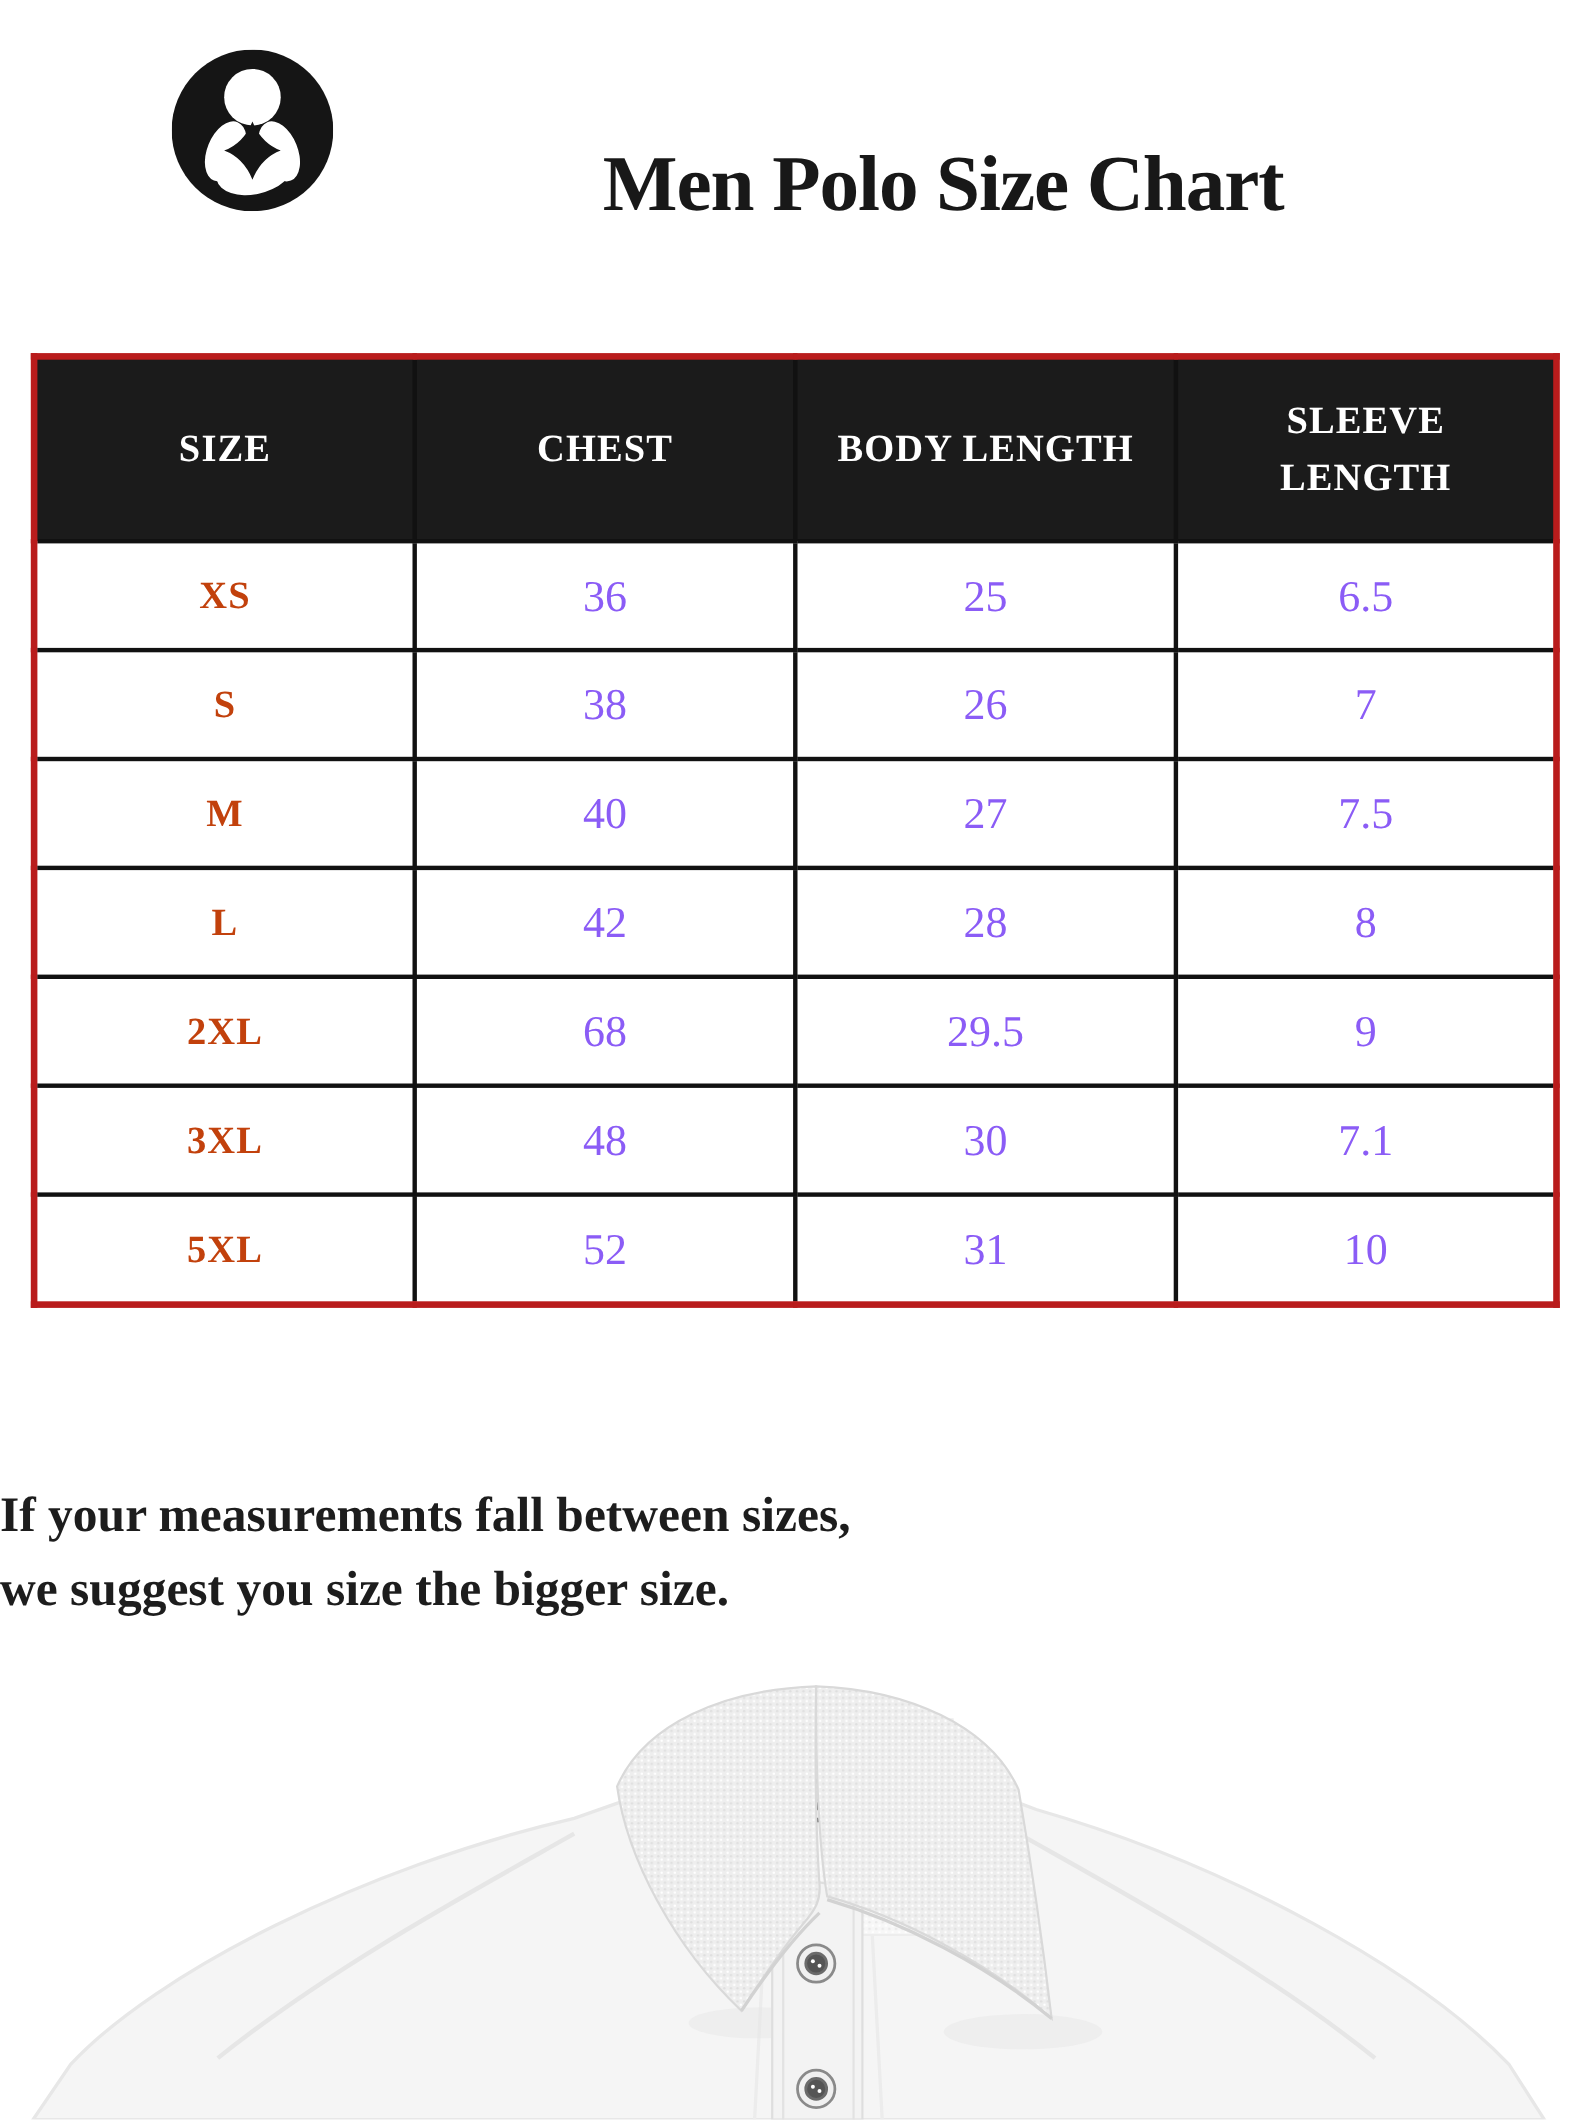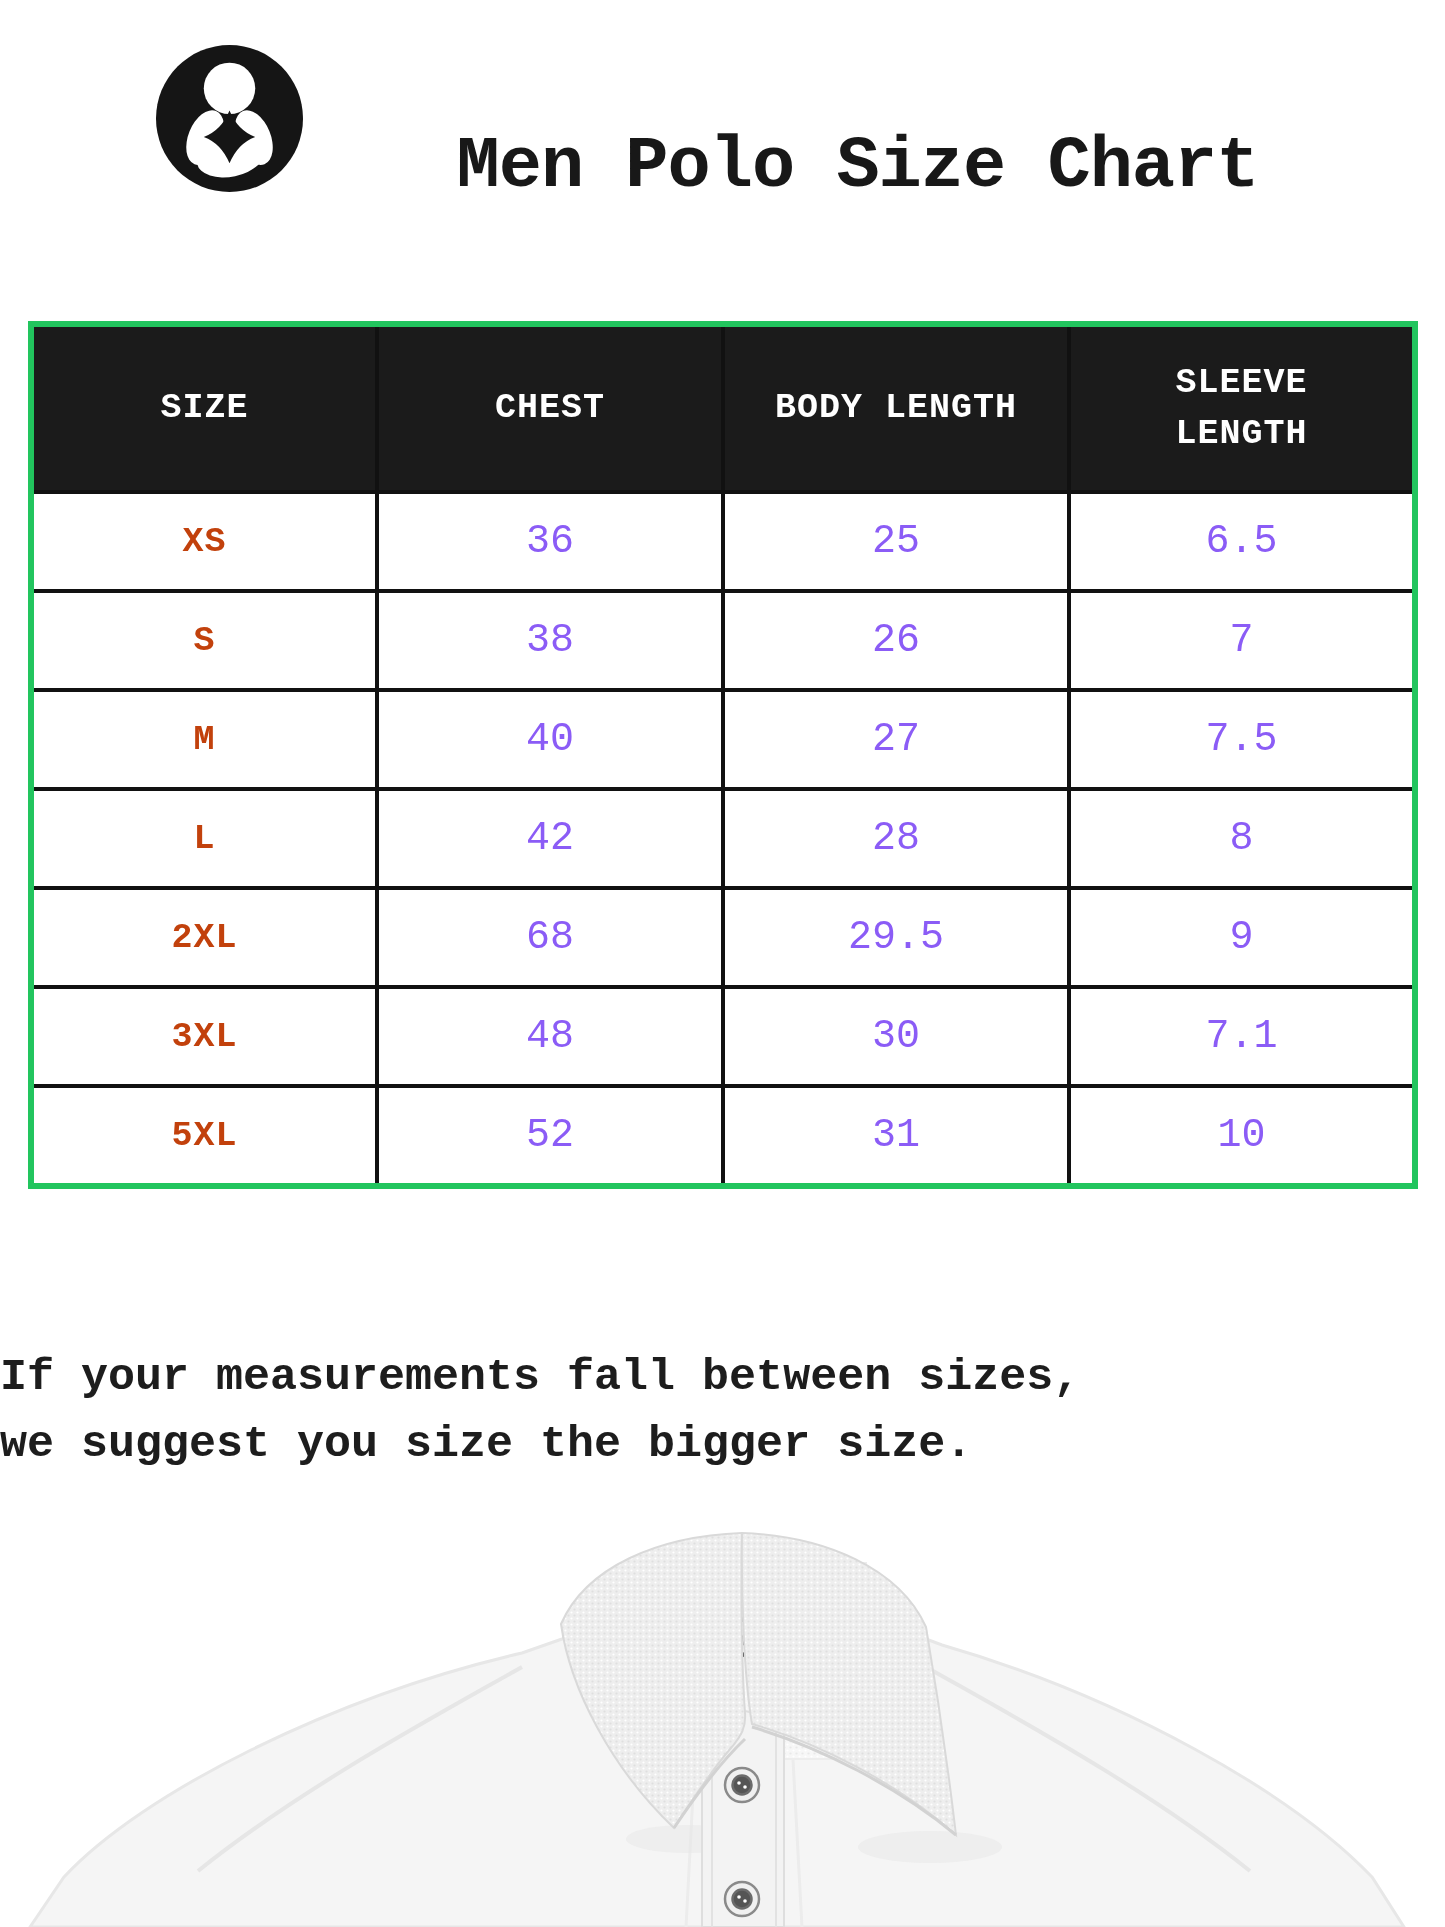--- a/index.html
+++ b/index.html
@@ -2,21 +2,21 @@
 <html><head>
 <meta charset="utf-8">
 <style>
   html, body { margin: 0; padding: 0; background: #ffffff; }
   .page {
     position: relative;
     width: 1445px;
     height: 1927px;
     background: #ffffff;
     overflow: hidden;
-    font-family: Liberation Mono, monospace;
+    font-family: Liberation Serif, serif;
     color: #1c1c1c;
   }
 
   
   .brand-logo {
     position: absolute;
     left: 156px;
     top: 45px;
     width: 147px;
     height: 147px;
@@ -37,21 +37,21 @@
   
   table.size-table {
     position: absolute;
     left: 28px;
     top: 321px;
     width: 1390px;
     table-layout: fixed;
     border-collapse: collapse;
     background: #ffffff;
   }
-  table.size-table { border: 6px solid #22c55e; }
+  table.size-table { border: 6px solid #b91c1c; }
   table.size-table th,
   table.size-table td { border: 4px solid #111111; }
 
   table.size-table th {
     height: 163px;
     background: #1b1b1b;
     color: #ffffff;
     font-size: 35px;
     font-weight: 700;
     letter-spacing: 1px;

